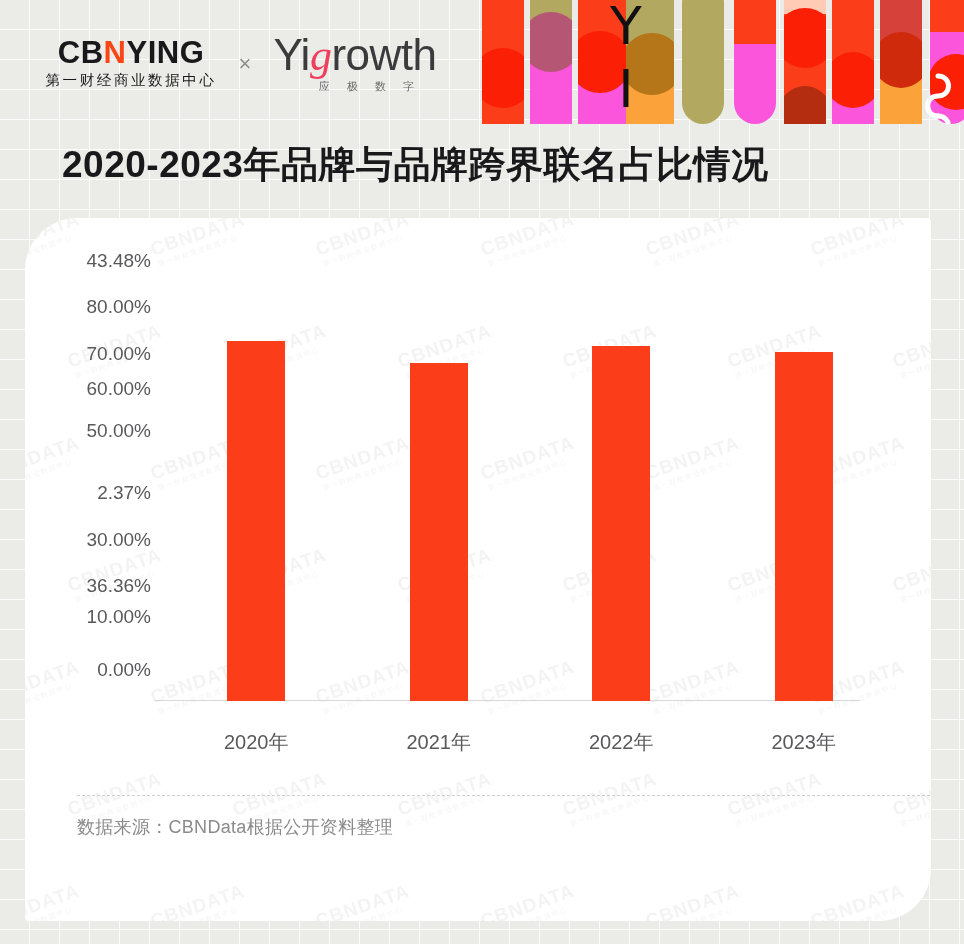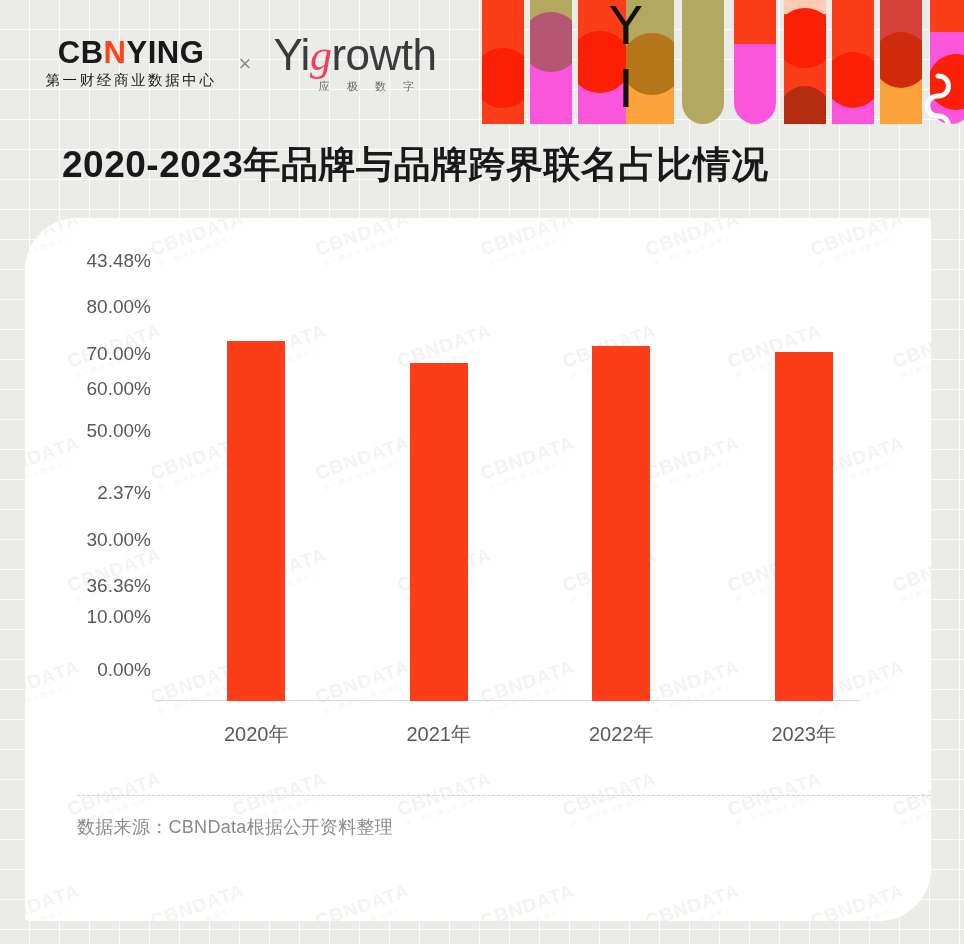--- a/index.html
+++ b/index.html
@@ -232,21 +232,21 @@
     position: absolute;
     bottom: 0;
     left: 50%;
     transform: translateX(-50%);
     width: 58px;
     background: #fc3d1a;
   }
   .xtick {
     position: absolute;
     top: 100%;
-    margin-top: 20px;
+    margin-top: 28px;
     left: 50%;
     transform: translateX(-50%);
     font-size: 20px;
     color: #59595c;
     white-space: nowrap;
   }
 
   
   #divider {
     position: absolute;

